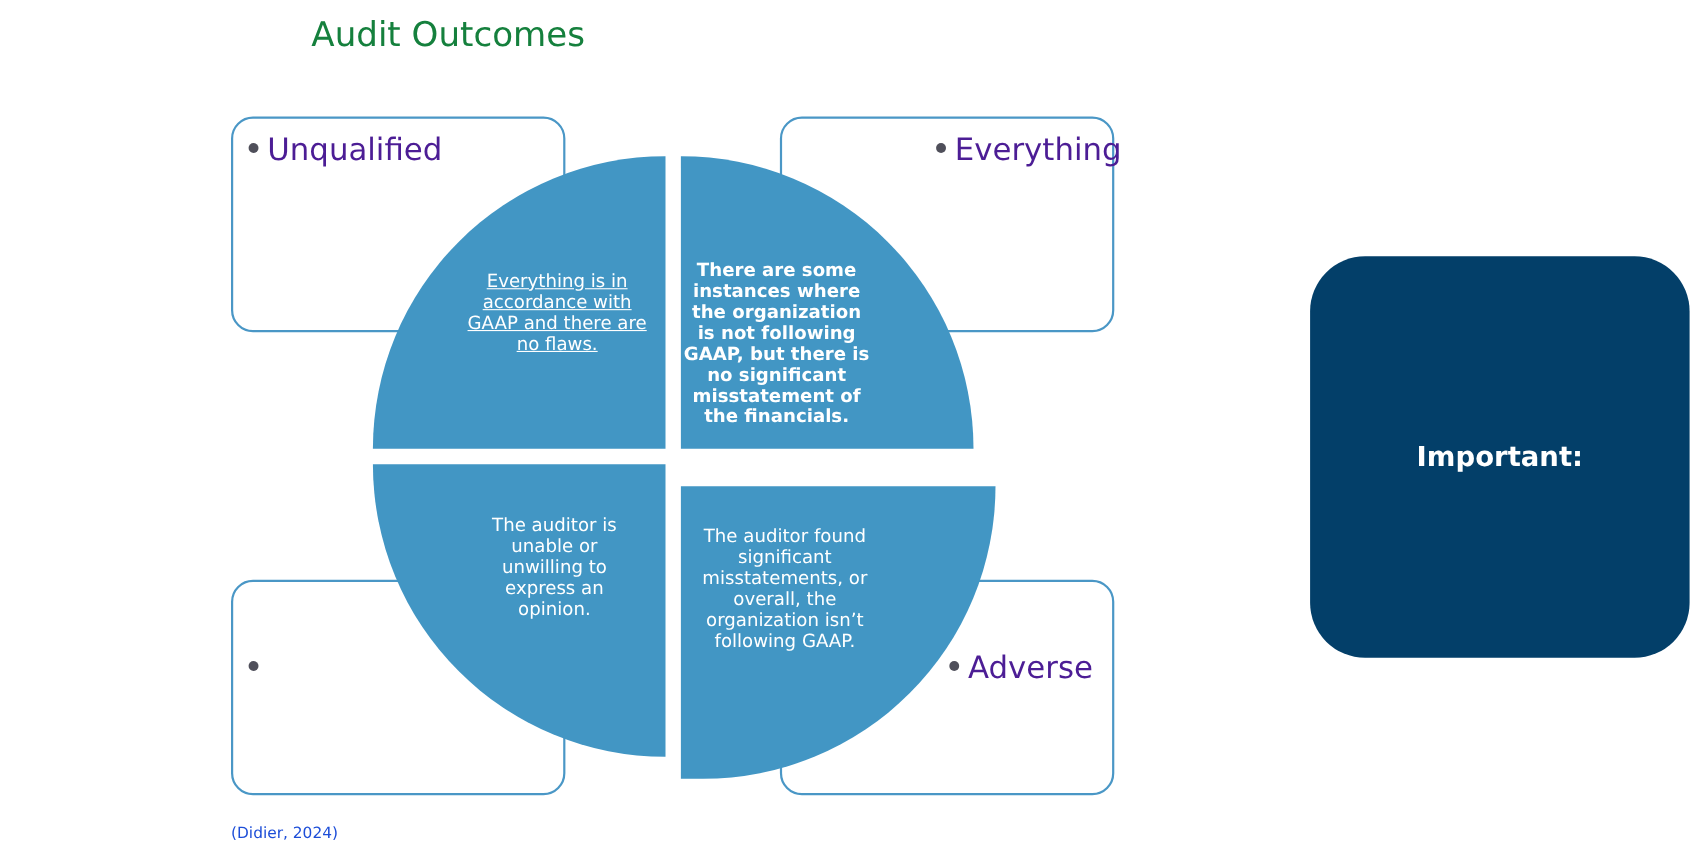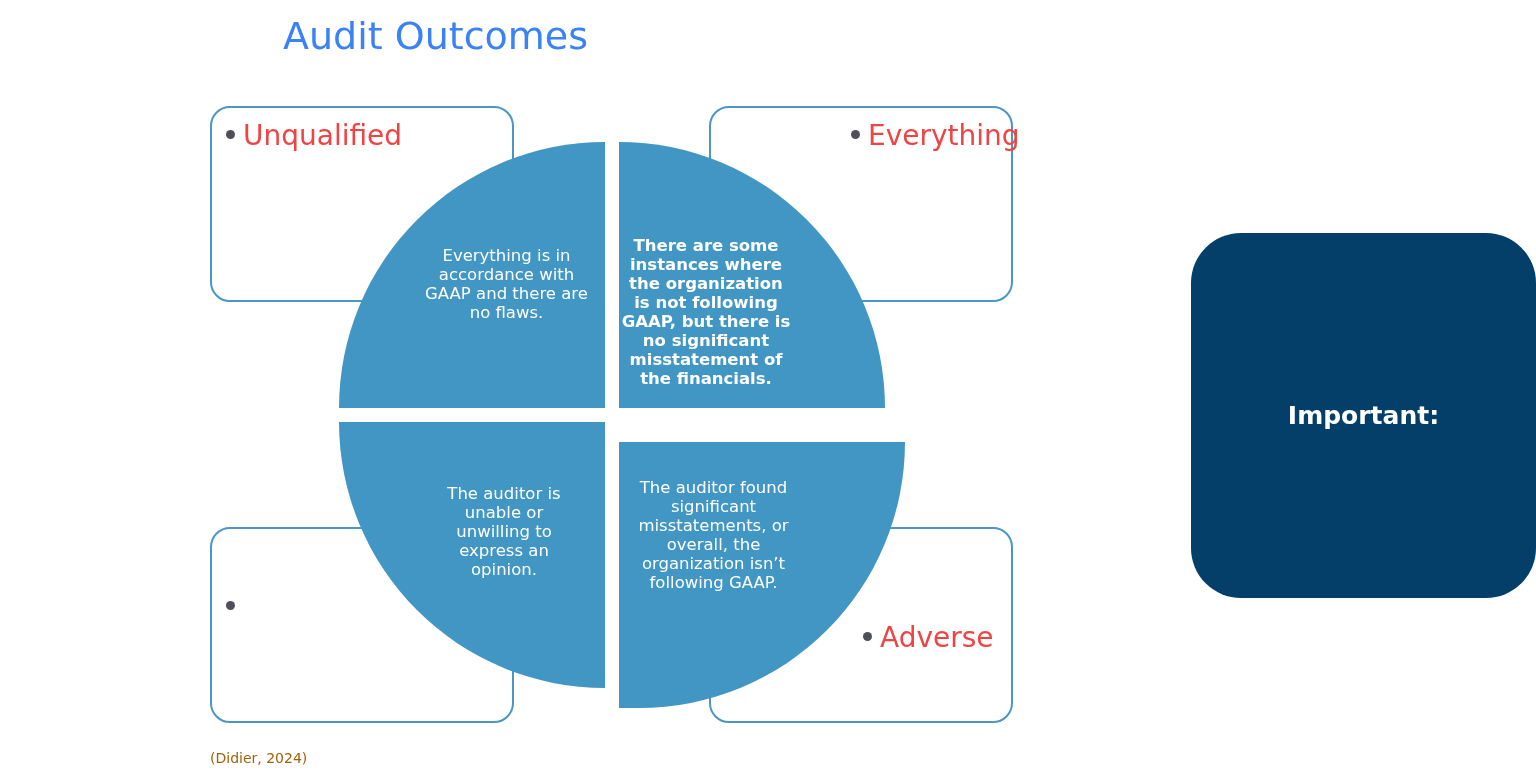--- a/index.html
+++ b/index.html
@@ -1,56 +1,56 @@
 <!DOCTYPE html>
 <html><head>
 <meta charset="utf-8">
 <style>
   html, body { margin:0; padding:0; background:#ffffff; }
   body { width:1536px; height:777px; position:relative; overflow:hidden; font-family:"DejaVu Sans", sans-serif; }
-  .title { position:absolute; left:283px; top:14px; font-size:38px; color:#3b82f6; font-family:"DejaVu Sans", sans-serif; }
+  .title { position:absolute; left:283px; top:14px; font-size:31px; color:#15803d; font-family:"DejaVu Sans", sans-serif; }
   .outcome-box { position:absolute; width:304px; height:196px; border:2px solid #4a97c6; border-radius:20px; background:#fff; box-sizing:border-box; }
-  .outcome-label { position:absolute; font-size:28px; color:#ef4444; line-height:32px; font-family:"DejaVu Sans", sans-serif; }
+  .outcome-label { position:absolute; font-size:28px; color:#4c1d95; line-height:32px; font-family:"DejaVu Sans", sans-serif; }
   .bullet { display:inline-block; width:9px; height:9px; border-radius:50%; background:#4f4f5a; vertical-align:middle; margin-right:8px; position:relative; top:-3px; }
   .quad { position:absolute; width:266px; height:266px; background:#4296c4; }
   .q-tl { left:339px; top:142px; border-top-left-radius:266px; }
   .q-tr { left:619px; top:142px; border-top-right-radius:266px; }
   .q-bl { left:339px; top:422px; border-bottom-left-radius:266px; }
   .q-br { left:619px; top:442px; border-bottom-right-radius:266px;padding-left:20px; }
   .quad-text { position:absolute; color:#ffffff; font-size:16.5px; line-height:19px; text-align:center; font-family:"DejaVu Sans", sans-serif; }
   .callout { position:absolute; left:1191px; top:233px; width:345px; height:365px; background:#033f69; border-radius:50px; display:flex; align-items:center; justify-content:center; flex-direction:row; color:#fff; text-align:center; }
   .callout-heading { font-weight:bold; font-size:25px; line-height:33px; font-family:"DejaVu Sans", sans-serif; }
   .callout-body { font-size:25px; line-height:33px; width:290px; font-family:"DejaVu Sans", sans-serif; }
-  .citation { position:absolute; left:210px; top:750px; font-size:14px; color:#a16207; font-family:"DejaVu Sans", sans-serif; }
+  .citation { position:absolute; left:210px; top:750px; font-size:14px; color:#1d4ed8; font-family:"DejaVu Sans", sans-serif; }
 </style>
 </head>
 <body>
 
 <div class="title">Audit Outcomes</div>
 
 <div class="outcome-box" style="left:210px; top:106px;"></div>
 <div class="outcome-box" style="left:709px; top:106px;"></div>
 <div class="outcome-box" style="left:210px; top:527px;"></div>
 <div class="outcome-box" style="left:709px; top:527px;"></div>
 
 <div class="quad q-tl">
-  <div class="quad-text" style="left:80px; top:104px; width:175px;">Everything is in accordance with GAAP and there are no flaws.</div>
+  <div class="quad-text" style="left:80px; top:104px; width:175px;text-decoration:underline;">Everything is in accordance with GAAP and there are no flaws.</div>
 </div>
 <div class="quad q-tr">
   <div class="quad-text" style="left:2px; top:94px; width:170px;font-weight:bold;">There are some instances where the organization is not following GAAP, but there is no significant misstatement of the financials.</div>
 </div>
 <div class="quad q-bl">
-  <div class="quad-text" style="left:100px; top:46px; width:130px;margin-top:16px;">The auditor is unable or unwilling to express an opinion.</div>
+  <div class="quad-text" style="left:100px; top:46px; width:130px;">The auditor is unable or unwilling to express an opinion.</div>
 </div>
 <div class="quad q-br">
   <div class="quad-text" style="left:2px; top:36px; width:185px;">The auditor found significant misstatements, or overall, the organization isn’t following GAAP.</div>
 </div>
 
 <div class="outcome-label" style="left:226px; top:120px;"><span class="bullet"></span><span>Unqualified</span></div>
 <div class="outcome-label" style="left:851px; top:120px;"><span class="bullet"></span><span>Everything</span></div>
 <div class="outcome-label" style="left:226px; top:591px; width:190px;"><span class="bullet"></span></div>
-<div class="outcome-label" style="left:863px; top:622px;"><span class="bullet"></span><span>Adverse</span></div>
+<div class="outcome-label" style="left:863px; top:591px;"><span class="bullet"></span><span>Adverse</span></div>
 
 <div class="callout">
   <div class="callout-heading">Important:</div>
 </div>
 
 <div class="citation">(Didier, 2024)</div>
 
 </body></html>

